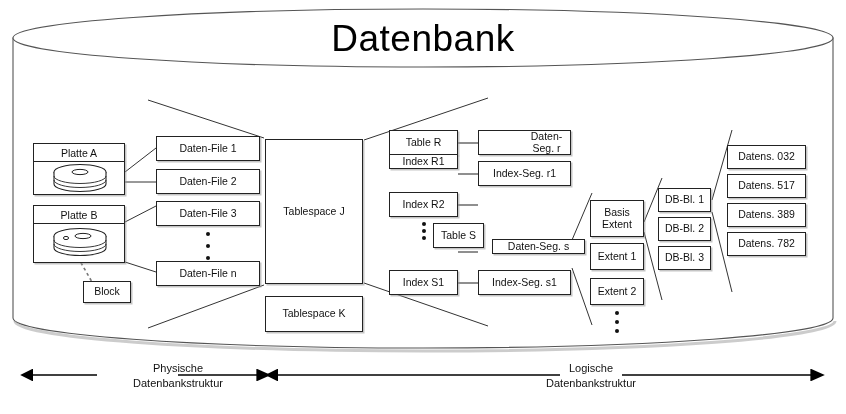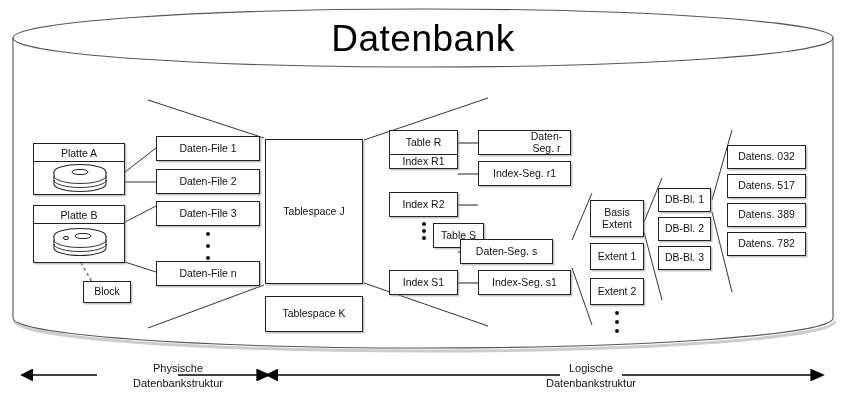--- a/index.html
+++ b/index.html
@@ -152,21 +152,21 @@
   <div class="dots" style="left:420px;top:222px;width:8px;height:18px;">
       <i></i>
       <i></i>
       <i></i>
     </div>
   <div class="box" style="left:389px;top:223px;width:51px;height:25px;margin-left:44px;">Table S</div>
   <div class="box" style="left:389px;top:270px;width:69px;height:25px;">Index S1</div>
 
   <div class="box" style="left:478px;top:130px;width:93px;height:25px;padding-left:44px;">Daten-Seg. r</div>
   <div class="box" style="left:478px;top:161px;width:93px;height:25px;">Index-Seg. r1</div>
-  <div class="box" style="left:460px;top:239px;width:93px;height:25px;">Daten-Seg. s</div>
+  <div class="box" style="left:492px;top:239px;width:93px;height:15px;">Daten-Seg. s</div>
   <div class="box" style="left:478px;top:270px;width:93px;height:25px;">Index-Seg. s1</div>
 
   <div class="box two-line" style="left:590px;top:200px;width:54px;height:37px;">
     <span>Basis</span>
     <span>Extent</span>
   </div>
   <div class="box" style="left:590px;top:243px;width:54px;height:27px;">Extent 1</div>
   <div class="box" style="left:590px;top:278px;width:54px;height:27px;">Extent 2</div>
   <div class="dots" style="left:613px;top:311px;width:8px;height:22px;">
       <i></i>

